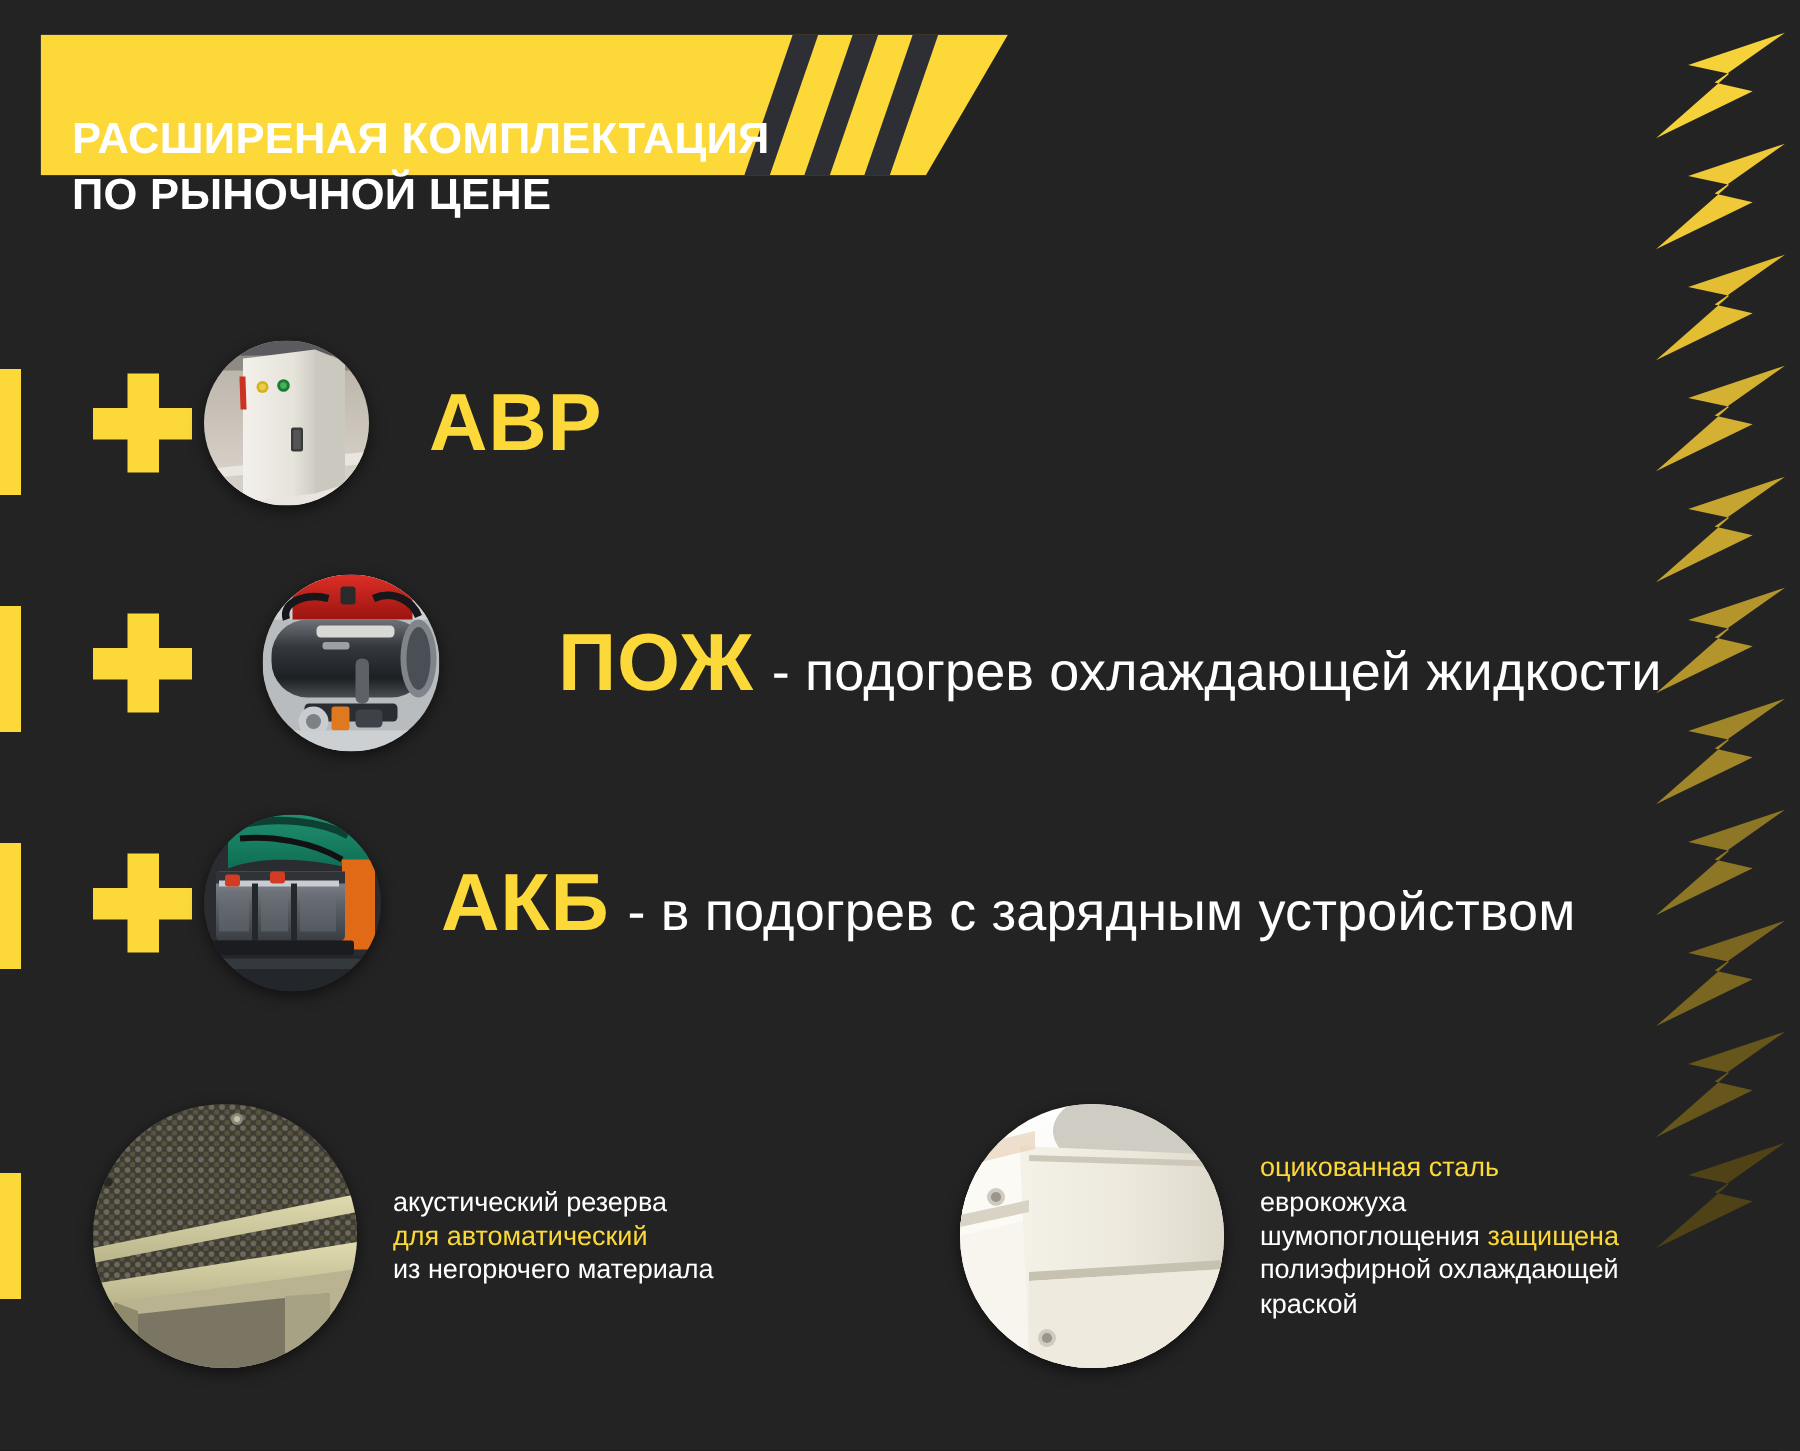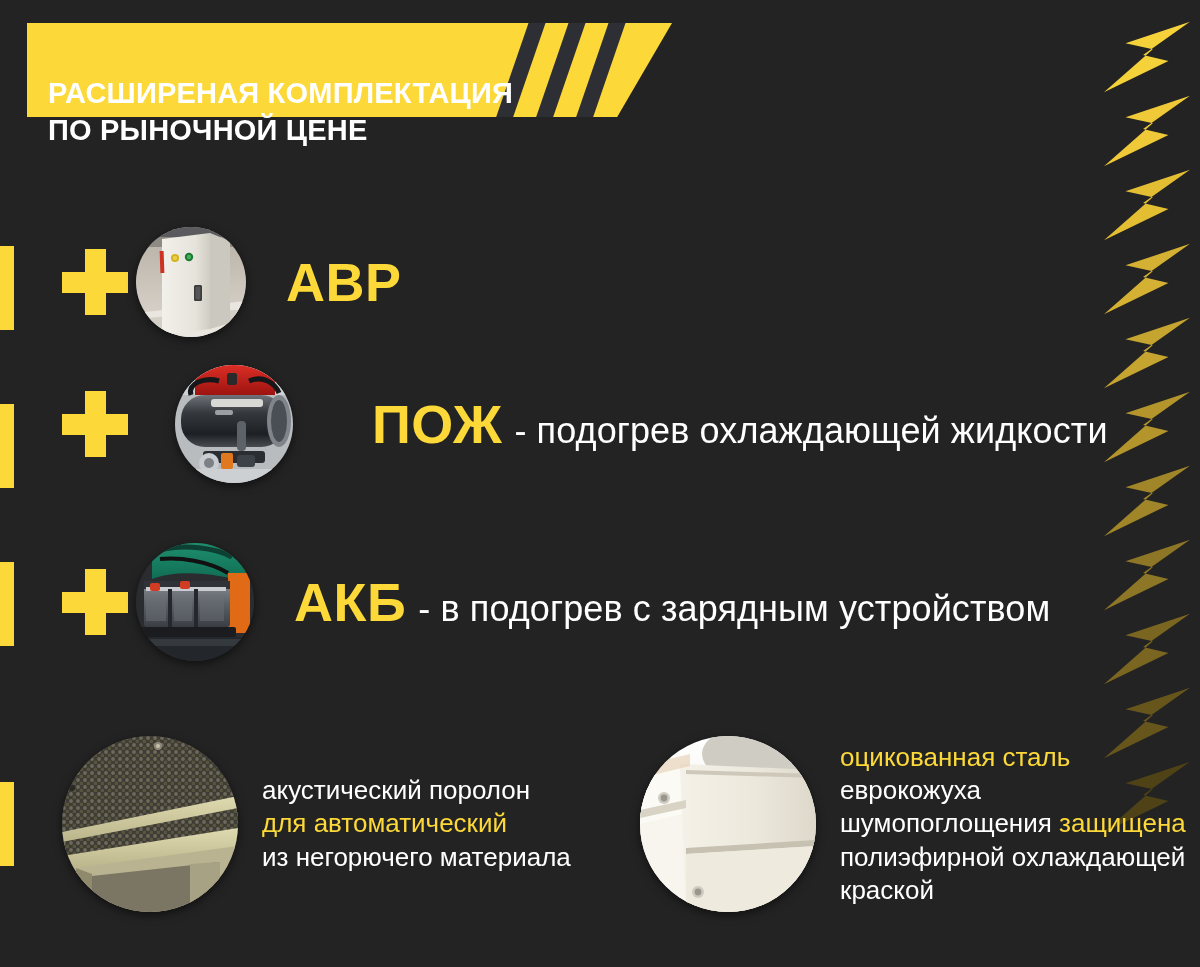--- a/index.html
+++ b/index.html
@@ -144,21 +144,21 @@
 
   
   .bottom-block {
     position: absolute;
     display: flex;
     align-items: center;
   }
   .bottom-text {
     margin-left: 24px;
     color: #ffffff;
-    font-size: 26px;
+    font-size: 18px;
     line-height: 1.27;
     white-space: nowrap;
   }
   .bottom-text .hl { color: #FCD938; }
   .bottom-text div { display: block; }
 </style>
 </head>
 <body>
 
 <div class="slide">
@@ -267,21 +267,21 @@
         <rect x="58" y="58" width="8" height="16" rx="1.5" fill="#3a3a3a"></rect>
         <rect x="59.5" y="59.5" width="5" height="13" rx="1" fill="#555"></rect>
         <rect x="0" y="0" width="110" height="110" fill="none"></rect>
       </svg>
     </div>
     <div class="feature-text">
       <span class="abbr">АВР</span>
     </div>
   </div>
 
-  <div class="feature-row" style="top:364px;gap:39px;">
+  <div class="feature-row" style="top:382px;gap:39px;">
     <div class="plus"></div>
     <div class="photo-circle" style="width:118px;height:118px;">
       <svg viewBox="0 0 118 118" preserveAspectRatio="none">
         <defs>
           <linearGradient id="body2" x1="0" y1="0" x2="0" y2="1">
             <stop offset="0" stop-color="#6f7379"></stop>
               <stop offset="0.35" stop-color="#34383d"></stop>
             <stop offset="0.75" stop-color="#1d2023"></stop>
               <stop offset="1" stop-color="#494d52"></stop>
           </linearGradient>
@@ -379,21 +379,21 @@
         <polygon points="14,132 176,110 176,176 14,176" fill="#b9b391"></polygon>
         <polygon points="14,132 30,138 30,176 14,176" fill="#8f8a6b"></polygon>
         <polygon points="30,140 158,126 158,176 30,176" fill="#7b7663"></polygon>
         <polygon points="128,128 158,126 158,176 128,176" fill="#a8a285"></polygon>
         <circle cx="96" cy="10" r="4" fill="#8d8877"></circle>
         <circle cx="96" cy="10" r="2" fill="#c6c0ab"></circle>
         <circle cx="10" cy="52" r="3" fill="#2a2823"></circle>
       </svg>
     </div>
     <div class="bottom-text">
-      <div>акустический поролон</div>
+      <div>акустический резерва</div>
       <div class="hl">для автоматический</div>
       <div>из негорючего материала</div>
     </div>
   </div>
 
   <div class="bottom-block" style="left:640px; top:736px;">
     <div class="photo-circle" style="width:176px;height:176px;margin-left:0;">
       <svg viewBox="0 0 176 176" preserveAspectRatio="none">
         <defs>
           <linearGradient id="pan2" x1="0" y1="0" x2="1" y2="0">

